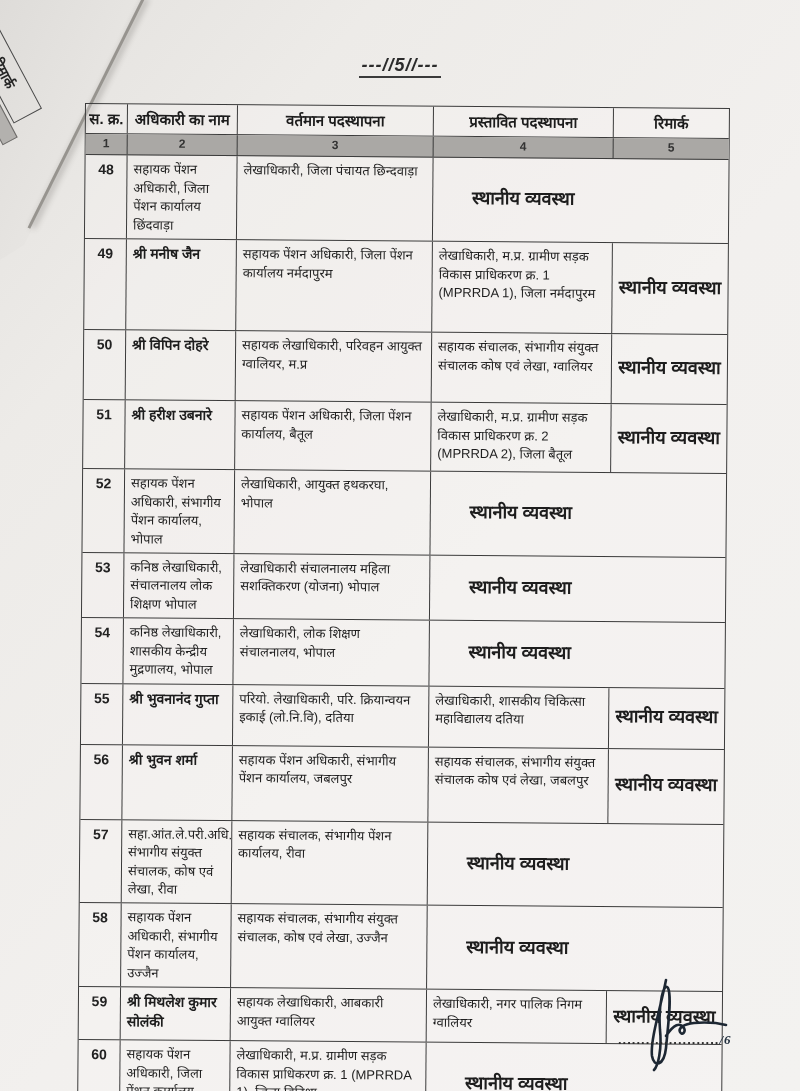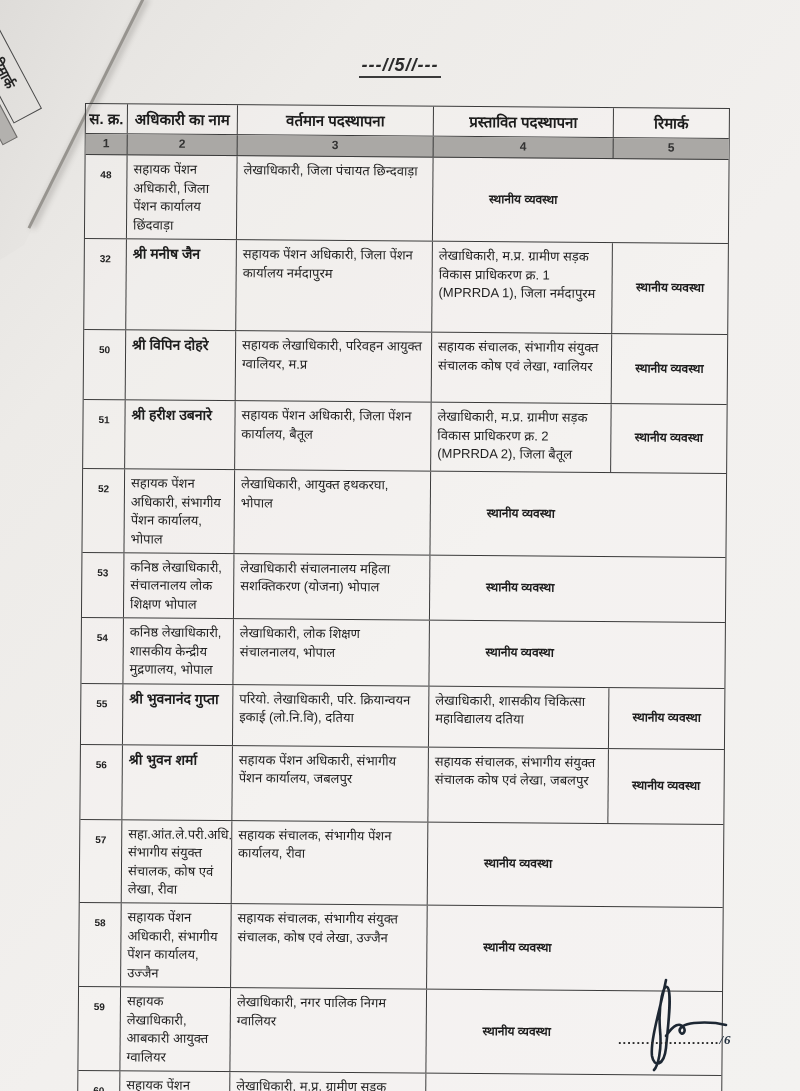--- a/index.html
+++ b/index.html
@@ -29,25 +29,25 @@
   .tr{display:grid;grid-template-columns:42px 110px 196px 180px 115px;border-bottom:1.5px solid #3b3b3b;}
   .tr:last-child{border-bottom:none;}
   .td{border-right:1.5px solid #3b3b3b;padding:3px 6px 4px 6px;font-size:13px;line-height:1.42;
       color:#1f1f1f;overflow:hidden;}
   .td:last-child{border-right:none;}
   .tr-head .td{font-weight:bold;font-size:15px;display:flex;align-items:center;justify-content:center;
                text-align:center;padding:4px 2px;color:#1c1c1c;}
   .tr-nums{background:#aaa8a5;}
   .tr-nums .td{font-weight:bold;font-size:12px;text-align:center;padding:1px 0 2px 0;color:#333;
                display:flex;align-items:center;justify-content:center;}
-  .td.sn{text-align:center;font-weight:bold;font-size:10px;padding-top:13px;color:#222;}
+  .td.sn{text-align:center;font-weight:bold;font-size:14px;padding-top:5px;color:#222;}
   .td.name{font-weight:bold;font-size:14px;padding-top:5px;color:#1d1d1d;}
   .td.cur,.td.prop{font-size:13px;padding-top:5px;}
   .td.rem{display:flex;align-items:center;justify-content:center;text-align:center;
-          font-weight:600;font-size:12px;color:#1d1d1d;}
+          font-weight:600;font-size:18px;color:#1d1d1d;}
   
   .sig-wrap{position:absolute;left:600px;top:980px;width:180px;height:100px;z-index:4;}
   .sig-svg{position:absolute;left:28px;top:-2px;}
   .dots-line{position:absolute;left:18px;top:52px;font-size:13px;font-weight:bold;color:#2c2c2c;
              letter-spacing:1px;white-space:nowrap;}
   .page-ref{font-style:italic;font-family:"Liberation Serif","DejaVu Serif",serif;font-size:13px;
             font-weight:bold;color:#23303f;}
 </style>
 </head>
 <body>
@@ -86,21 +86,21 @@
     </div>
     <div id="rows-host">
     <div class="tr" style="min-height: 48px;">
       <div class="td sn">48</div>
       <div class="td cur">सहायक पेंशन अधिकारी, जिला पेंशन कार्यालय छिंदवाड़ा</div>
       <div class="td prop">लेखाधिकारी, जिला पंचायत छिन्दवाड़ा</div>
       <div class="td rem">स्थानीय व्यवस्था</div>
     </div>
 
     <div class="tr" style="min-height: 90px;">
-      <div class="td sn">32</div>
+      <div class="td sn">49</div>
       <div class="td name">श्री मनीष जैन</div>
       <div class="td cur">सहायक पेंशन अधिकारी, जिला पेंशन कार्यालय नर्मदापुरम</div>
       <div class="td prop">लेखाधिकारी, म.प्र. ग्रामीण सड़क विकास प्राधिकरण क्र. 1 (MPRRDA 1), जिला नर्मदापुरम</div>
       <div class="td rem">स्थानीय व्यवस्था</div>
     </div>
 
     <div class="tr" style="min-height: 69px;">
       <div class="td sn">50</div>
       <div class="td name">श्री विपिन दोहरे</div>
       <div class="td cur">सहायक लेखाधिकारी, परिवहन आयुक्त ग्वालियर, म.प्र</div>
@@ -162,20 +162,21 @@
 
     <div class="tr" style="min-height: 71px;">
       <div class="td sn">58</div>
       <div class="td cur">सहायक पेंशन अधिकारी, संभागीय पेंशन कार्यालय, उज्जैन</div>
       <div class="td prop">सहायक संचालक, संभागीय संयुक्त संचालक, कोष एवं लेखा, उज्जैन</div>
       <div class="td rem">स्थानीय व्यवस्था</div>
     </div>
 
     <div class="tr" style="min-height: 52px;">
       <div class="td sn">59</div>
+      <div class="td name">श्री मिथलेश कुमार सोलंकी</div>
       <div class="td cur">सहायक लेखाधिकारी, आबकारी आयुक्त ग्वालियर</div>
       <div class="td prop">लेखाधिकारी, नगर पालिक निगम ग्वालियर</div>
       <div class="td rem">स्थानीय व्यवस्था</div>
     </div>
 
     <div class="tr" style="min-height: 72px;">
       <div class="td sn">60</div>
       <div class="td cur">सहायक पेंशन अधिकारी, जिला पेंशन कार्यालय विदिशा</div>
       <div class="td prop">लेखाधिकारी, म.प्र. ग्रामीण सड़क विकास प्राधिकरण क्र. 1 (MPRRDA 1), जिला विदिशा</div>
       <div class="td rem">स्थानीय व्यवस्था</div>

